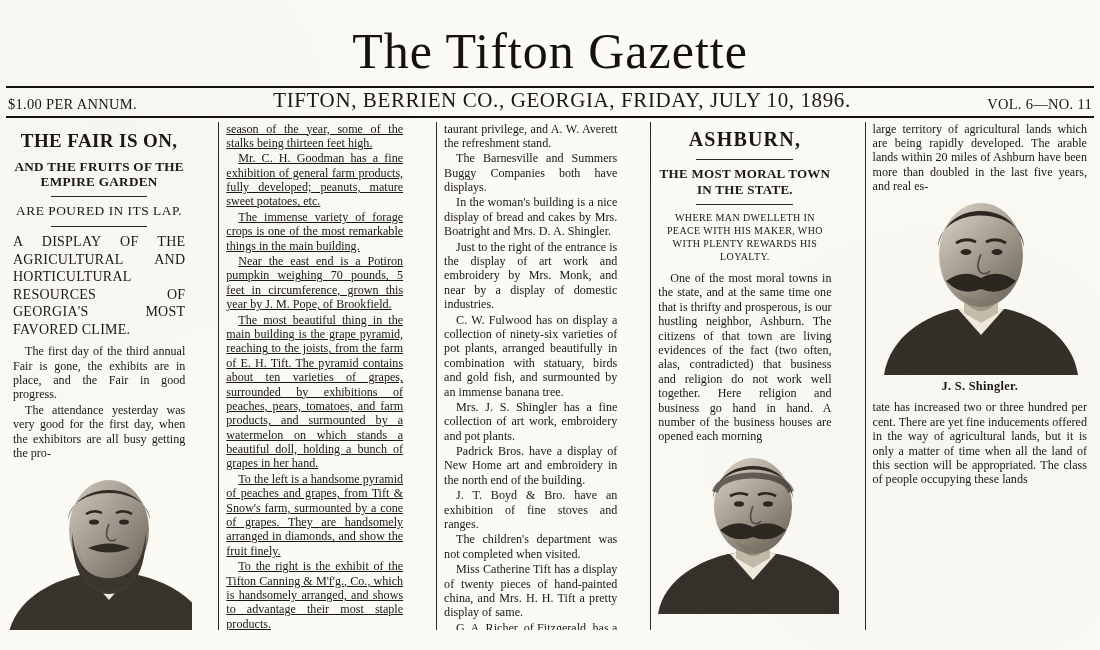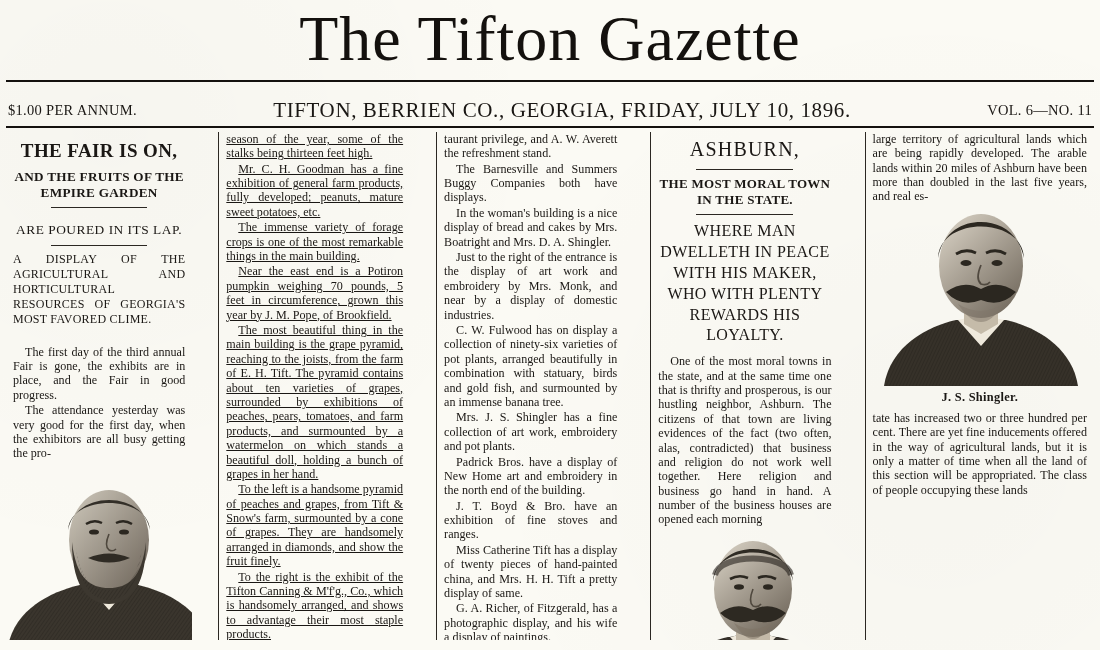--- a/index.html
+++ b/index.html
@@ -24,37 +24,38 @@
       radial-gradient(circle at 85% 70%, rgba(0,0,0,0.02) 0, rgba(0,0,0,0) 45%);
   }
 
   
   .masthead {
     text-align: center;
     padding-top: 6px;
   }
   .masthead-title {
     font-family: "Liberation Serif", serif;
-    font-size: 64px;
+    font-size: 50px;
     line-height: 1.03;
     letter-spacing: 1px;
     font-weight: 400;
     color: #14110e;
     white-space: nowrap;
+    margin-top: 20px;
   }
   .rule-top {
     height: 2px;
     background: #14110e;
     margin: 8px 6px 0 6px;
   }
   .dateline {
     display: flex;
-    align-items: center;
+    align-items: flex-end;
     justify-content: space-between;
-    padding: 16px 8px 3px 8px;
+    padding: 0 8px 3px 8px;
     font-size: 14.5px;
     letter-spacing: 0.3px;
   }
   .dateline .center {
     font-size: 21px;
     letter-spacing: 0.6px;
   }
   .rule-bottom {
     height: 2px;
     background: #14110e;
@@ -107,55 +108,55 @@
     font-size: 13.2px;
     font-weight: bold;
     letter-spacing: 0.3px;
     line-height: 1.2;
     margin: 0 0 6px 0;
   }
   .head-sub2 {
     text-align: center;
     font-size: 13.4px;
     letter-spacing: 0.5px;
-    margin: 14px 0 7px 0;
+    margin: 6px 0 7px 0;
   }
   .hairline {
     border: 0;
     border-top: 1px solid #2b2722;
     width: 56%;
     margin: 5px auto 6px auto;
   }
   .smallcaps {
-    font-size: 12px;
+    font-size: 14px;
     line-height: 1.25;
     text-align: justify;
     letter-spacing: 0.25px;
-    margin: 0 0 18px 0;
+    margin: 0 0 6px 0;
   }
 
   
   .head-ashburn {
     text-align: center;
     font-size: 20px;
-    font-weight: normal;
+    font-weight: bold;
     letter-spacing: 1.2px;
     margin: 6px 0 8px 0;
   }
   .head-ashburn-sub {
     text-align: center;
     font-size: 13px;
     font-weight: bold;
     line-height: 1.25;
     letter-spacing: 0.3px;
     margin: 0 0 6px 0;
   }
   .head-ashburn-sub3 {
     text-align: center;
-    font-size: 16px;
+    font-size: 10px;
     line-height: 1.3;
     letter-spacing: 0.4px;
     margin: 0 0 8px 0;
   }
 
   
   .portrait {
     position: relative;
     overflow: hidden;
   }
@@ -266,20 +267,21 @@
 
     <div class="col c3">
       <p class="p noindent">taurant privilege, and A. W. Averett the refreshment stand.</p>
       <p class="p">The Barnesville and Summers Buggy Companies both have displays.</p>
       <p class="p">In the woman's building is a nice display of bread and cakes by Mrs. Boatright and Mrs. D. A. Shingler.</p>
       <p class="p">Just to the right of the entrance is the display of art work and embroidery by Mrs. Monk, and near by a display of domestic industries.</p>
       <p class="p">C. W. Fulwood has on display a collection of ninety-six varieties of pot plants, arranged beautifully in combination with statuary, birds and gold fish, and surmounted by an immense banana tree.</p>
       <p class="p">Mrs. J. S. Shingler has a fine collection of art work, embroidery and pot plants.</p>
       <p class="p">Padrick Bros. have a display of New Home art and embroidery in the north end of the building.</p>
       <p class="p">J. T. Boyd &amp; Bro. have an exhibition of fine stoves and ranges.</p>
+      <p class="p">The children's department was not completed when visited.</p>
       <p class="p">Miss Catherine Tift has a display of twenty pieces of hand-painted china, and Mrs. H. H. Tift a pretty display of same.</p>
       <p class="p">G. A. Richer, of Fitzgerald, has a photographic display, and his wife a display of paintings.</p>
       <p class="p">Mesdames E. H., W. O., H. H., and Miss Catherine Tift, Miss Gertrude and Mr. John Padrick, Miss Boatright and Miss Willie Fulwood have a fine display of crayon drawings, water colors and oil paintings.</p>
 
     </div>
 
     <div class="col c4">
       <div class="head-ashburn">ASHBURN,</div>
       <hr class="hairline">
       <div class="head-ashburn-sub">THE MOST MORAL TOWN IN THE STATE.</div>

